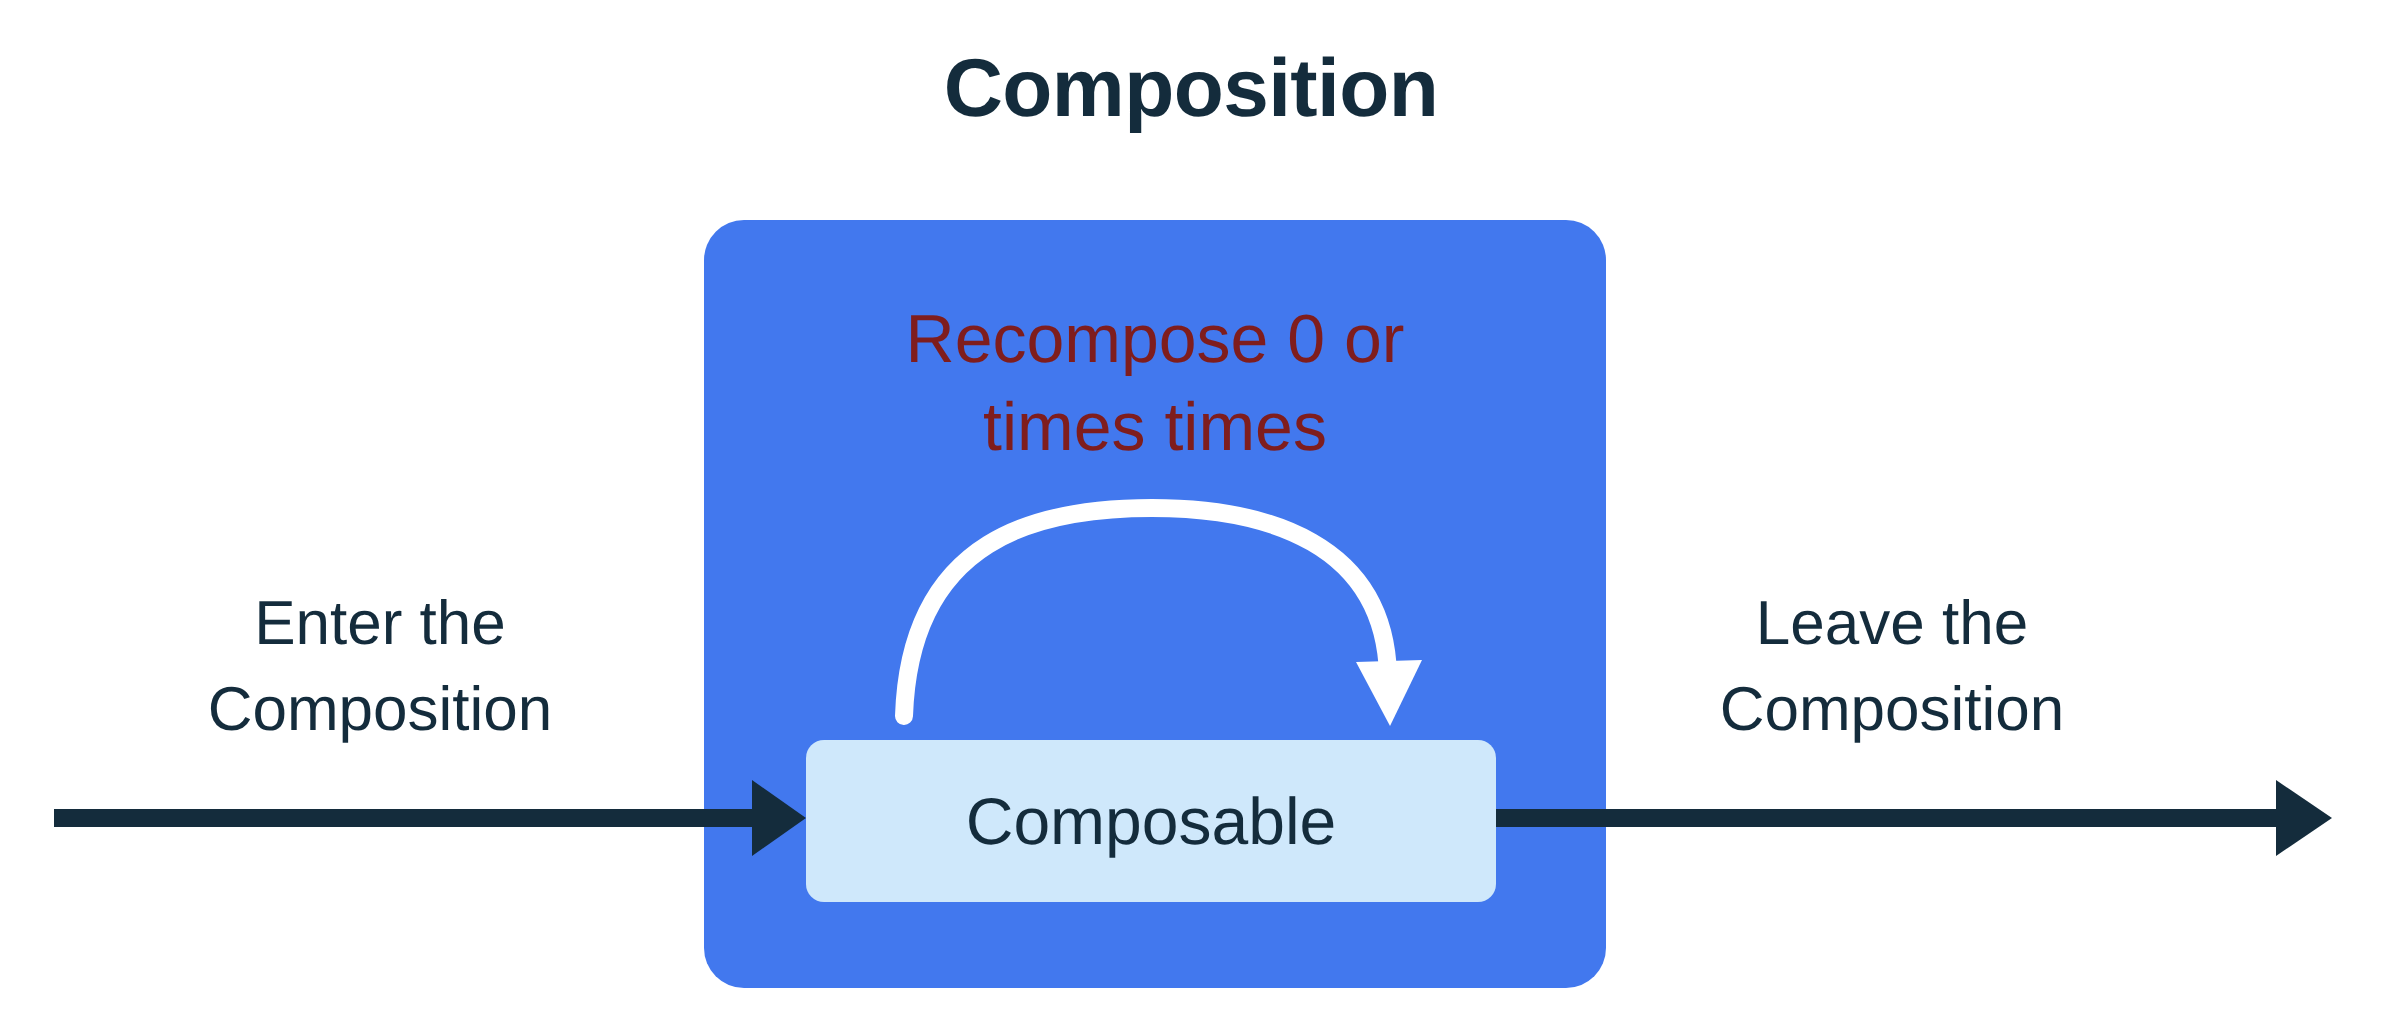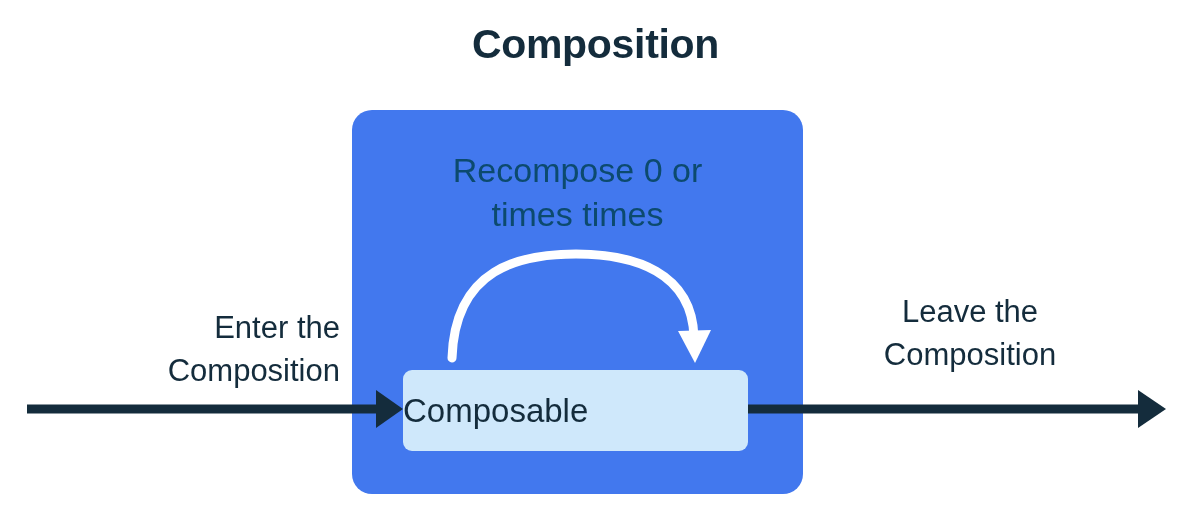--- a/index.html
+++ b/index.html
@@ -40,57 +40,57 @@
     background: #4278ee;
     border-radius: 20px;
   }
   
   #recompose-label {
     position: absolute;
     left: 372px;
     top: 148px;
     width: 411px;
     text-align: center;
-    color: #0c4a6e;
+    color: #7f1d1d;
     font-size: 34px;
     line-height: 44px;
   }
   
   #composable-node {
     position: absolute;
     left: 403px;
     top: 370px;
     width: 345px;
     height: 81px;
     background: #cfe8fb;
     border-radius: 9px;
     display: flex;
     align-items: center;
+    justify-content: center;
   }
   #composable-label {
     color: #142c3c;
     font-size: 33px;
     line-height: 38px;
   }
   
   .side-label {
     position: absolute;
     text-align: center;
     color: #142c3c;
     font-size: 31px;
     line-height: 43px;
   }
   #enter-label {
     left: 40px;
-    top: 306px;
+    top: 290px;
     width: 300px;
-    text-align: right;
   }
   #leave-label {
-    left: 820px;
+    left: 796px;
     top: 290px;
     width: 300px;
   }
   
   #arrow-layer {
     position: absolute;
     left: 0;
     top: 0;
     width: 1191px;
     height: 512px;

